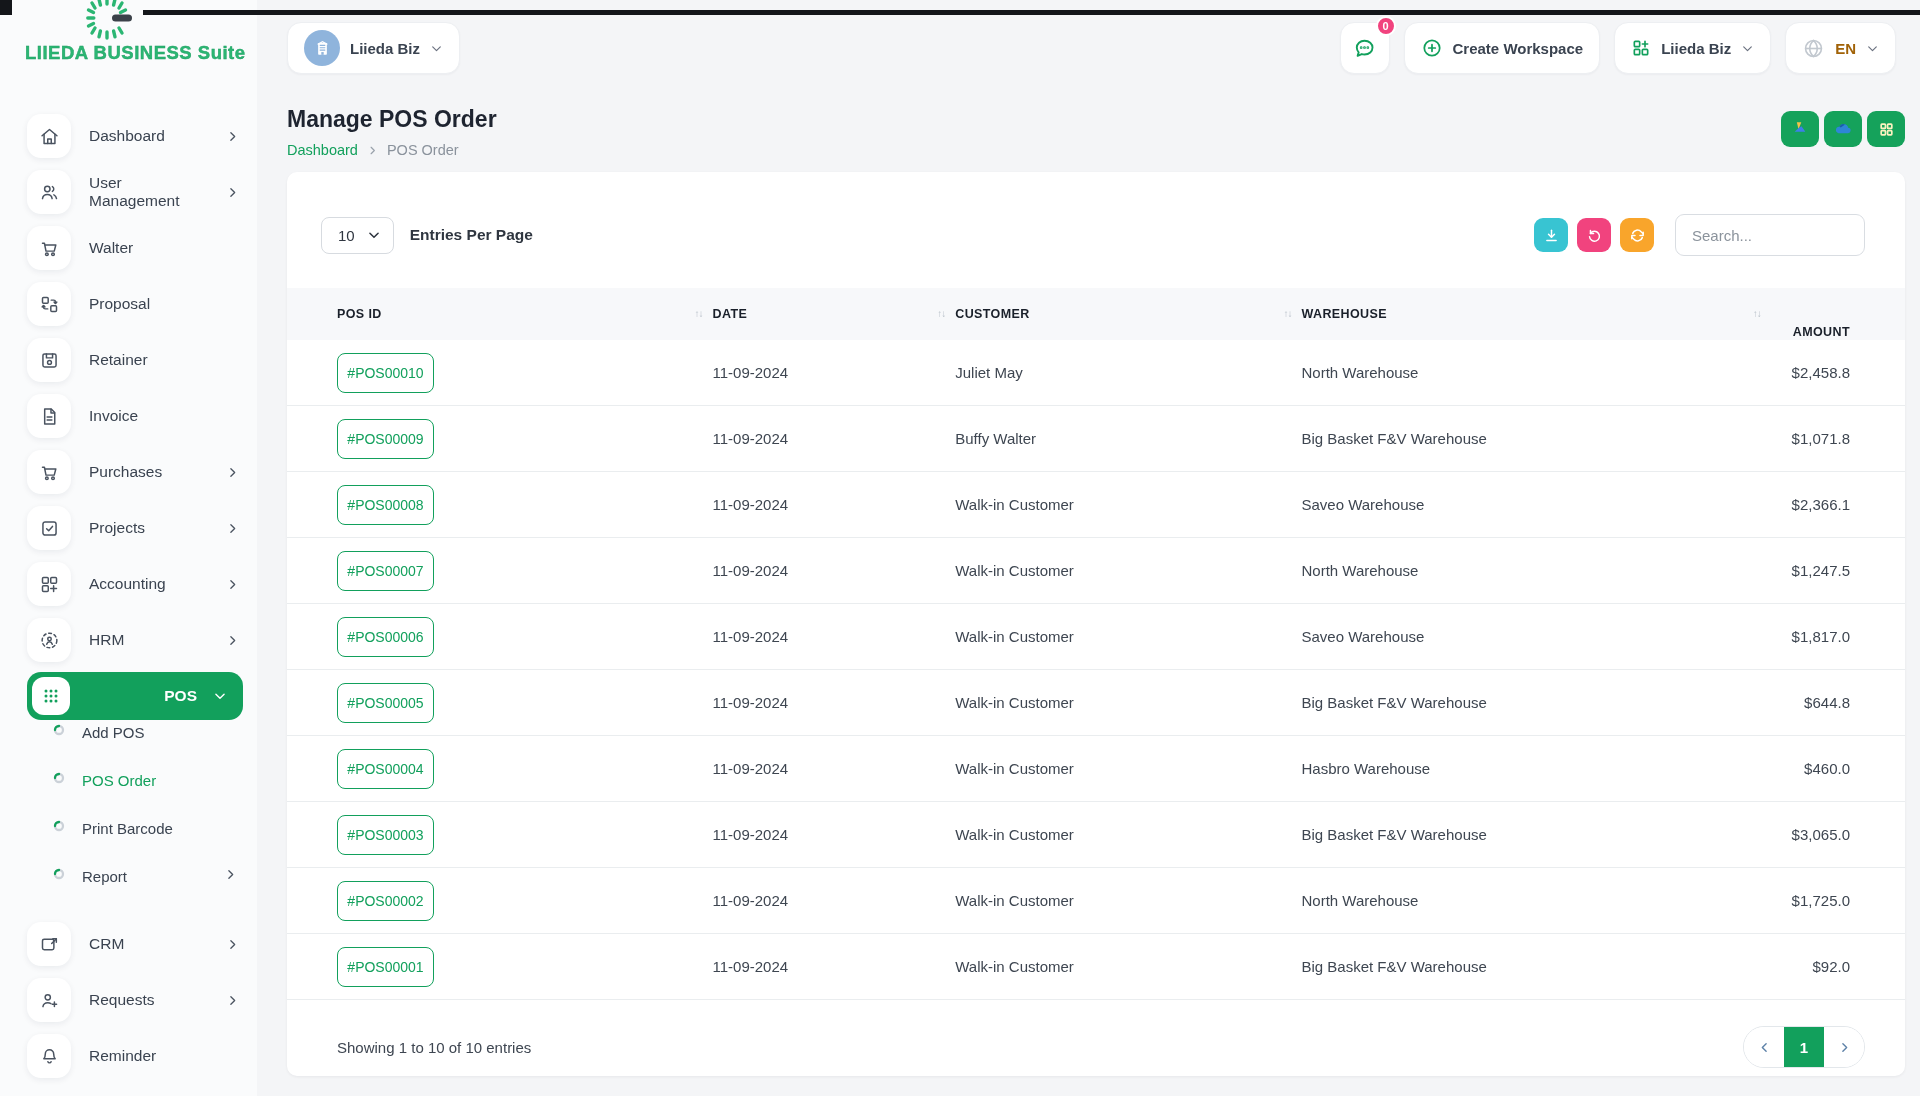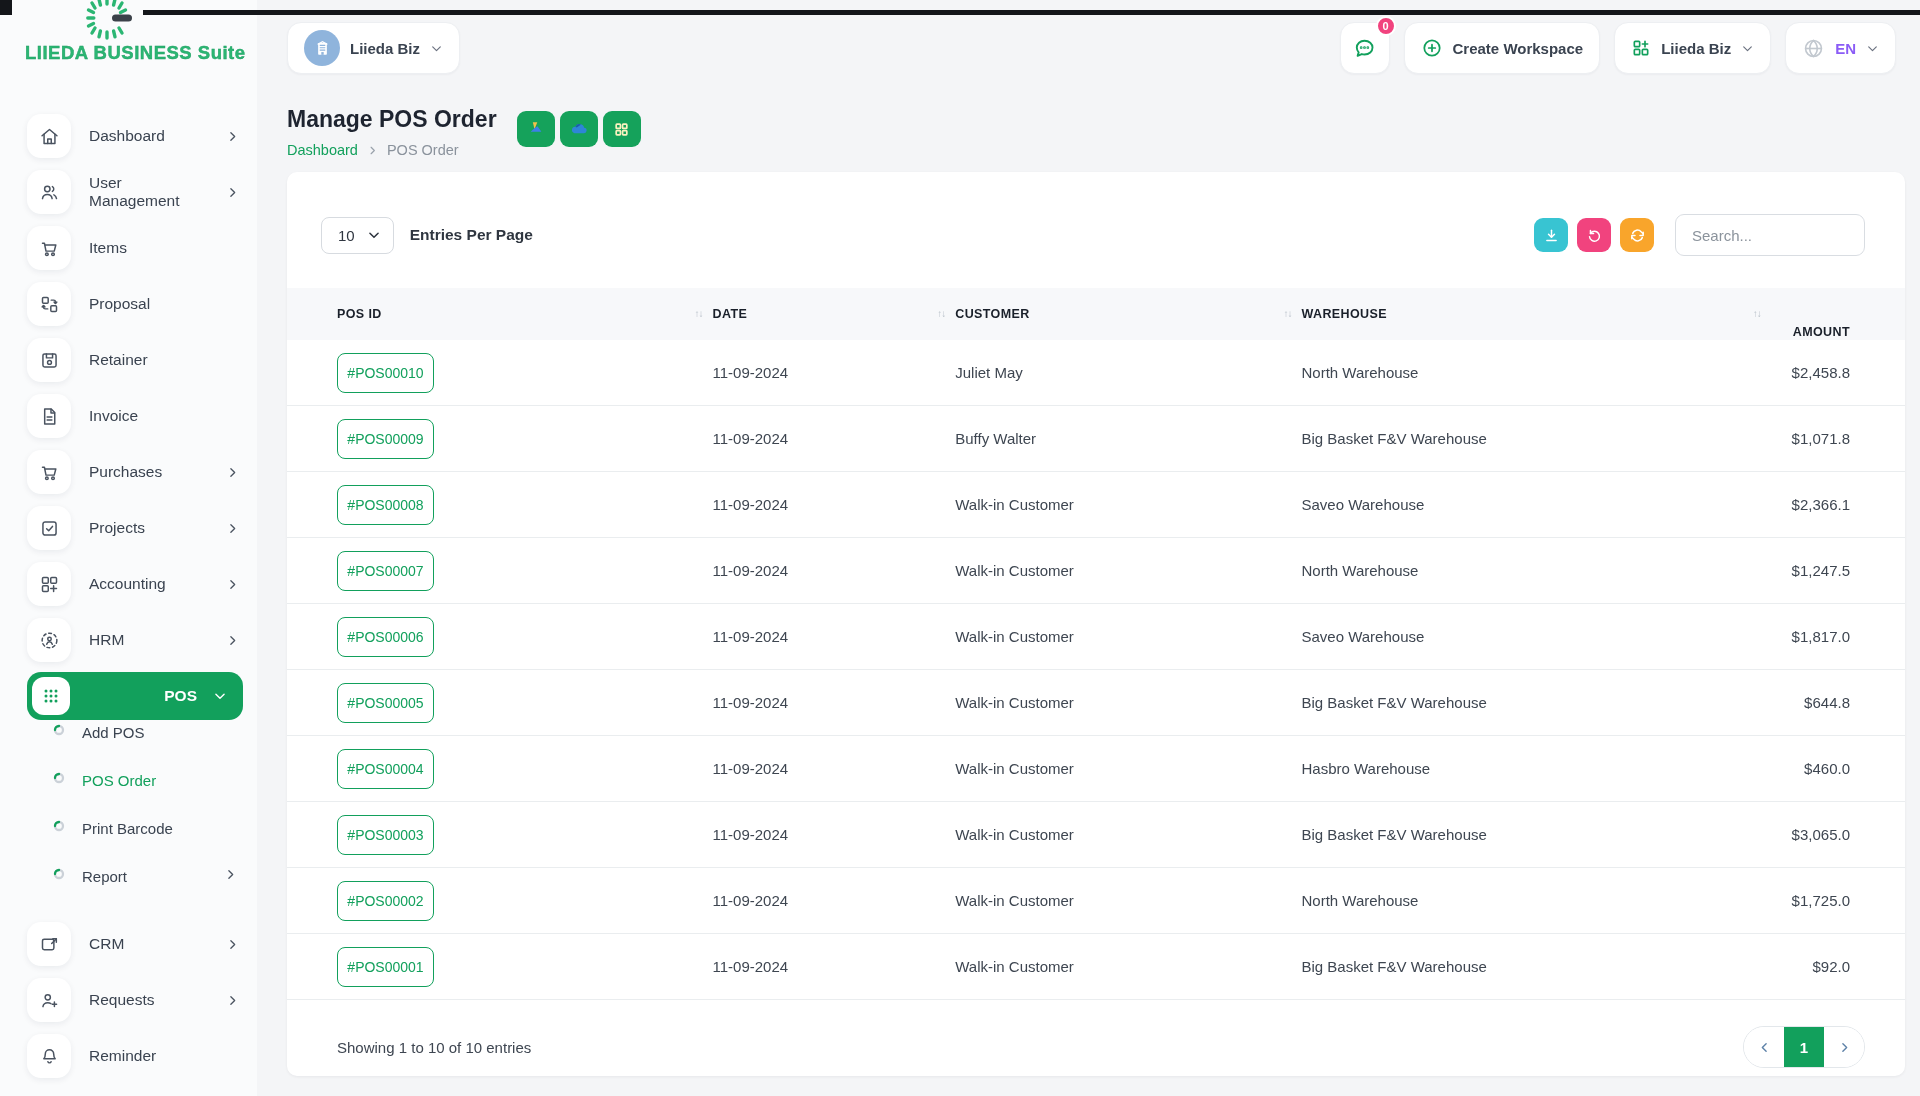--- a/index.html
+++ b/index.html
@@ -43,24 +43,24 @@
   .pill-label{font-size:15px;font-weight:600;color:#3A4350;}
   .ws-avatar{width:36px;height:36px;border-radius:50%;background:#8FB4DC;display:flex;
     align-items:center;justify-content:center;}
   .topbar-right{display:flex;align-items:flex-start;gap:14px;}
   .chat-btn{position:relative;width:50px;height:52px;border-radius:14px;background:#fff;
     border:1px solid #EDEFF2;display:flex;align-items:center;justify-content:center;
     box-shadow:0 1px 2px rgba(20,30,50,.04);cursor:pointer;}
   .chat-badge{position:absolute;top:-7px;right:-7px;min-width:20px;height:20px;border-radius:10px;
     background:#F1437E;color:#fff;font-size:11px;font-weight:700;display:flex;align-items:center;
     justify-content:center;border:2px solid #fff;padding:0 4px;}
-  .lang-label{font-size:15px;font-weight:700;color:#8b5cf6;}
+  .lang-label{font-size:15px;font-weight:700;color:#a16207;}
 
   
-  .page-head{display:flex;align-items:flex-start;padding:6px 15px 0 30px;gap:20px;}
+  .page-head{display:flex;justify-content:space-between;align-items:flex-start;padding:6px 15px 0 30px;gap:20px;}
   .page-title{font-size:23px;font-weight:700;color:#1E2430;}
   .breadcrumb{display:flex;align-items:center;gap:9px;margin-top:9px;font-size:14.5px;}
   .bc-home{color:#12A05C;font-weight:500;cursor:pointer;}
   .bc-sep{color:#9AA2AC;display:flex;}
   .bc-cur{color:#8A929C;}
   .head-actions{display:flex;gap:5px;margin-top:5px;}
   .sq-btn{width:38px;height:36px;border-radius:9px;background:#15A25B;border:none;display:flex;
     align-items:center;justify-content:center;cursor:pointer;}
 
   
@@ -173,21 +173,21 @@
       </div>
 
       <div class="nav-item">
         <span class="chip">
           <svg width="21" height="21" viewBox="0 0 24 24" fill="none" stroke="currentColor" stroke-width="1.7" stroke-linecap="round" stroke-linejoin="round">
               <path d="M4 6h2.2L8 15h9.4l1.8-7H7"></path>
               <circle cx="9" cy="18.6" r="1.5"></circle>
               <circle cx="16" cy="18.6" r="1.5"></circle>
             </svg>
         </span>
-        <span class="nav-label">Items</span>
+        <span class="nav-label">Walter</span>
       </div>
 
       <div class="nav-item">
         <span class="chip">
           <svg width="21" height="21" viewBox="0 0 24 24" fill="none" stroke="currentColor" stroke-width="1.7" stroke-linecap="round" stroke-linejoin="round">
               <rect x="4" y="4" width="6.5" height="6.5" rx="1.2"></rect>
               <rect x="13.5" y="13.5" width="6.5" height="6.5" rx="1.2"></rect>
               <path d="M14 7h2.8a2 2 0 0 1 2 2v1.6"></path>
               <path d="m17.3 9.3 1.5 1.5 1.5-1.5"></path>
               <path d="M10 17H7.2a2 2 0 0 1-2-2v-1.6"></path>

